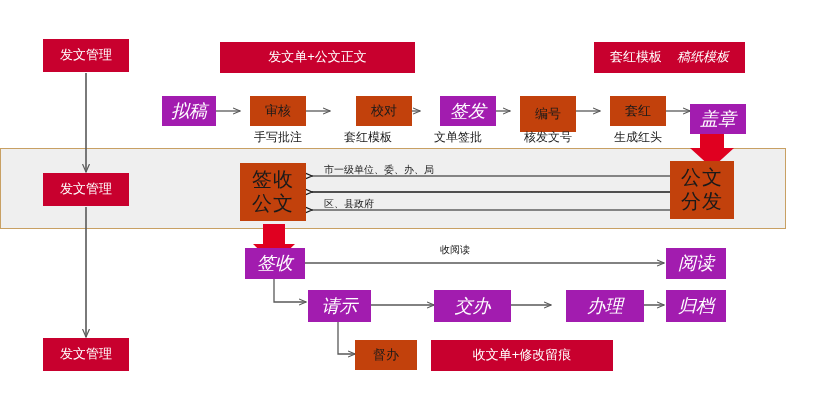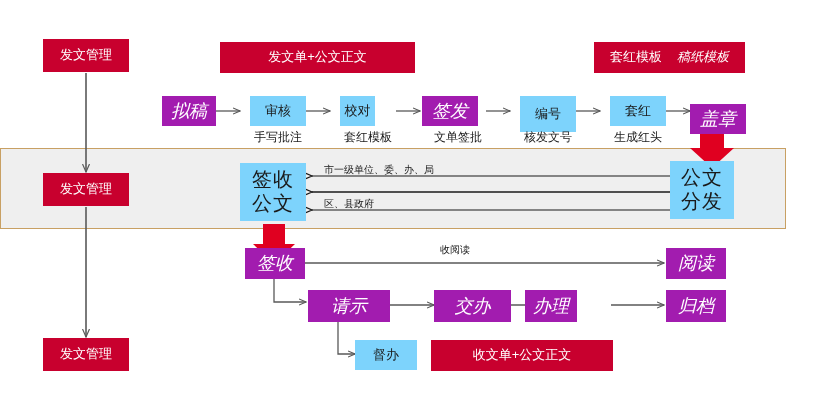--- a/index.html
+++ b/index.html
@@ -31,21 +31,21 @@
     color:#ffffff;
     font-size:13px;
   }
   .blue{
     background:#a21caf;
     color:#ffffff;
     font-size:18px;
     font-style:italic;
   }
   .lblue{
-    background:#7dd3fc;
+    background:#c2410c;
     color:#1a1a1a;
     font-size:13px;
   }
   .big{
     font-size:20px;
     letter-spacing:1px;
     flex-direction:column;
     line-height:1.18;
   }
   .caption{
@@ -149,24 +149,24 @@
 
   <div class="box red" style="left:556px;top:42px;width:84px;height:31px;margin-left:38px;">套红模板</div>
 
   <div class="box red" style="left:661px;top:42px;width:84px;height:31px;font-style:italic;">稿纸模板</div>
 
   <div class="box blue" style="left:162px;top:96px;width:54px;height:30px;">拟稿</div>
 
   <div class="box lblue" style="left:250px;top:96px;width:56px;height:30px;">审核</div>
   <div class="caption" style="left:240px;top:129px;width:76px;">手写批注</div>
 
-  <div class="box lblue" style="left:340px;top:96px;width:35px;height:30px;">校对</div>
+  <div class="box lblue" style="left:356px;top:96px;width:56px;height:30px;">校对</div>
   <div class="caption" style="left:330px;top:129px;width:76px;">套红模板</div>
 
-  <div class="box blue" style="left:422px;top:96px;width:56px;height:30px;">签发</div>
+  <div class="box blue" style="left:440px;top:96px;width:56px;height:30px;">签发</div>
   <div class="caption" style="left:420px;top:129px;width:76px;">文单签批</div>
 
   <div class="box lblue" style="left:520px;top:96px;width:56px;height:36px;">编号</div>
   <div class="caption" style="left:510px;top:129px;width:76px;">核发文号</div>
 
   <div class="box lblue" style="left:610px;top:96px;width:56px;height:30px;">套红</div>
   <div class="caption" style="left:600px;top:129px;width:76px;">生成红头</div>
 
   <div class="box blue" style="left:690px;top:104px;width:56px;height:30px;">盖章</div>
 
@@ -183,25 +183,25 @@
   <div class="label" style="left:324px;top:163px;">市一级单位、委、办、局</div>
 
   <div class="label" style="left:324px;top:197px;">区、县政府</div>
 
   <div class="box blue" style="left:245px;top:248px;width:60px;height:31px;">签收</div>
 
   <div class="label" style="left:440px;top:243px;">收阅读</div>
 
   <div class="box blue" style="left:666px;top:248px;width:60px;height:31px;">阅读</div>
 
-  <div class="box blue" style="left:308px;top:290px;width:82px;height:32px;">请示</div>
+  <div class="box blue" style="left:308px;top:290px;width:63px;height:32px;">请示</div>
 
   <div class="box blue" style="left:434px;top:290px;width:77px;height:32px;">交办</div>
 
-  <div class="box blue" style="left:525px;top:290px;width:52px;height:32px;">办理</div>
+  <div class="box blue" style="left:566px;top:290px;width:78px;height:32px;">办理</div>
 
   <div class="box blue" style="left:666px;top:290px;width:60px;height:32px;">归档</div>
 
   <div class="box lblue" style="left:355px;top:340px;width:62px;height:30px;">督办</div>
 
-  <div class="box red" style="left:431px;top:340px;width:182px;height:31px;">收文单+公文正文</div>
+  <div class="box red" style="left:431px;top:340px;width:182px;height:31px;">收文单+修改留痕</div>
 
 </div>
 
 </body></html>

